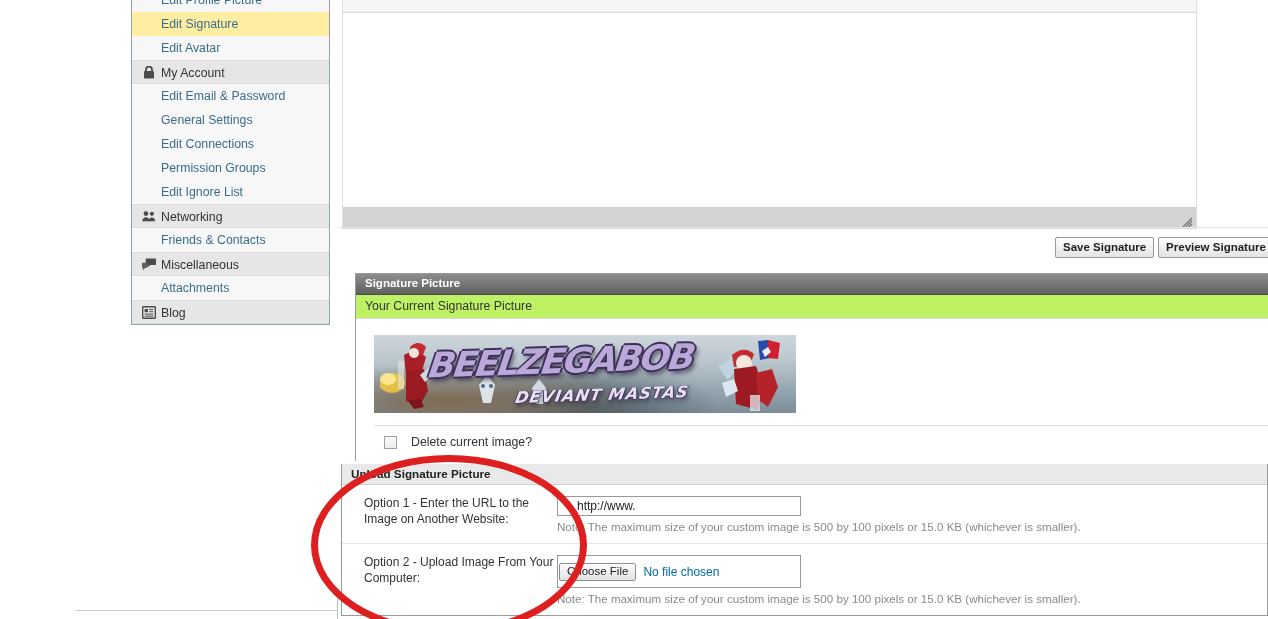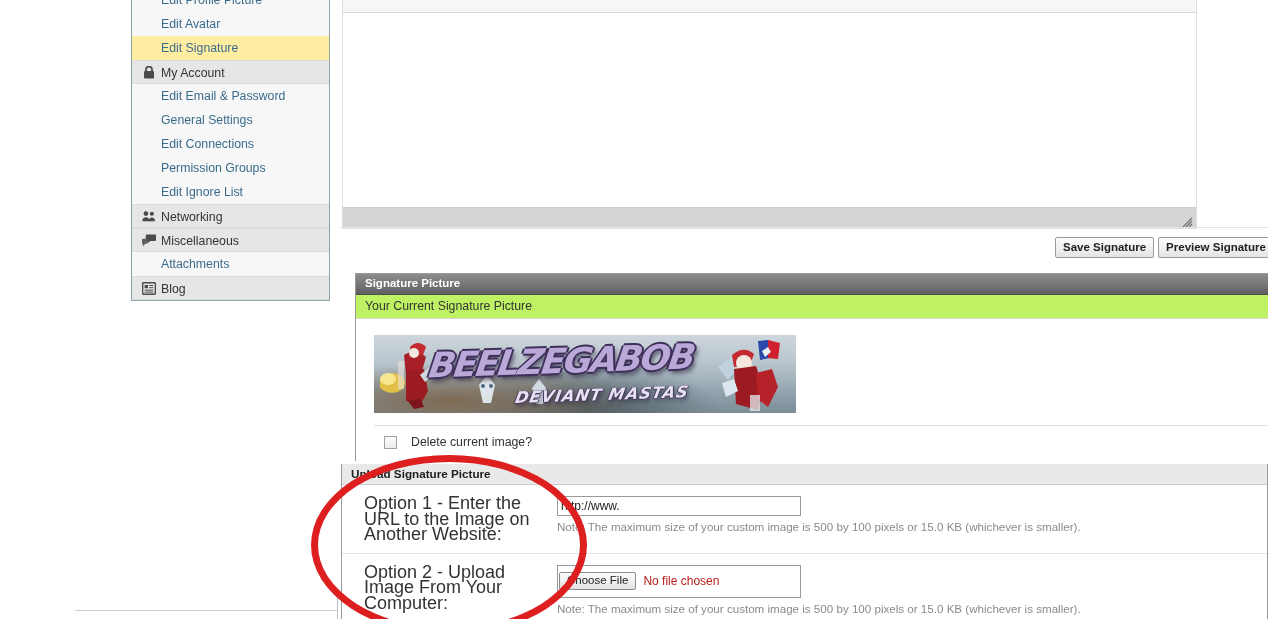--- a/index.html
+++ b/index.html
@@ -251,54 +251,54 @@
   }
   .opt-row {
     display: flex;
     padding: 11px 0 10px 0;
     position: relative;
   }
   .opt-row + .opt-row { border-top: 1px solid #e4e4e4; }
   .opt-label {
     width: 215px;
     padding-left: 22px;
-    font-size: 18px;
+    font-size: 12px;
     color: #333;
     line-height: 15.5px;
   }
   .opt-field { flex: 1; }
   .vb-text {
     width: 244px; height: 20px;
     border: 1px solid #9a9a9a;
     background: #ffffff;
     font-family: "Liberation Sans", sans-serif;
     font-size: 12px;
     color: #222;
-    padding: 0 3px;
+    padding: 0 19px;
     display: block;
   }
   .file-input {
     width: 244px; height: 33px;
     border: 1px solid #9a9a9a;
     background: #ffffff;
     display: flex; align-items: center;
     padding: 1px;
   }
   .file-btn {
     font-size: 11.5px;
     color: #222;
     background: linear-gradient(#fdfdfd,#e2e2e2);
     border: 1px solid #8d8d8d;
     border-radius: 2px;
     padding: 1px 7px 2px;
     line-height: 13px;
   }
   .file-name {
     font-size: 12px;
-    color: #b91c1c;
+    color: #0369a1;
     padding-left: 7px;
   }
   .note {
     font-size: 11.6px;
     color: #8a8a8a;
     padding-top: 4px;
   }
 
   
   .bottom-rule {
@@ -325,41 +325,42 @@
     z-index: 40;
   }
 </style>
 </head>
 <body>
 
 <div id="page">
 
   <div class="sidebar" id="sidebar">
       <div class="nav-item link"><span>Edit Profile Picture</span></div>
+      <div class="nav-item link active"><span>Edit Signature</span></div>
       <div class="nav-item link"><span>Edit Avatar</span></div>
-      <div class="nav-item link active"><span>Edit Signature</span></div>
       <div class="nav-item group"><span class="nav-ico">
           <svg width="12" height="13" viewBox="0 0 12 13">
             <path d="M3 5V3.6a3 3 0 0 1 6 0V5" fill="none" stroke="#4a4a4a" stroke-width="1.8"></path>
             <rect x="1" y="5" width="10" height="7.5" rx="1" fill="#4a4a4a"></rect>
           </svg>
         </span><span>My Account</span></div>
       <div class="nav-item link"><span>Edit Email &amp; Password</span></div>
       <div class="nav-item link"><span>General Settings</span></div>
       <div class="nav-item link"><span>Edit Connections</span></div>
       <div class="nav-item link"><span>Permission Groups</span></div>
       <div class="nav-item link"><span>Edit Ignore List</span></div>
       <div class="nav-item group"><span class="nav-ico">
           <svg width="15" height="12" viewBox="0 0 15 12">
             <circle cx="4.2" cy="3.4" r="2.5" fill="#4a4a4a"></circle>
             <circle cx="10.6" cy="3.6" r="2.2" fill="#4a4a4a"></circle>
             <path d="M0.3 11.5c0-2.6 1.8-4.2 3.9-4.2s3.9 1.6 3.9 4.2z" fill="#4a4a4a"></path>
             <path d="M7.2 11.5c0-2.3 1.5-3.8 3.4-3.8s3.4 1.5 3.4 3.8z" fill="#4a4a4a"></path>
           </svg>
         </span><span>Networking</span></div>
+      <div class="nav-item link"><span>Friends &amp; Contacts</span></div>
       <div class="nav-item group"><span class="nav-ico">
           <svg width="15" height="13" viewBox="0 0 15 13">
             <path d="M5 0h9a1 1 0 0 1 1 1v5a1 1 0 0 1-1 1H9l-3 2.4V7H5a1 1 0 0 1-1-1V1a1 1 0 0 1 1-1z" fill="#4a4a4a"></path>
             <path d="M0.6 4.5H5a1 1 0 0 1 1 1v3.6a1 1 0 0 1-1 1H3.4L1 13v-2.9H0.6a.9.9 0 0 1-.6-.9V5.4a.9.9 0 0 1 .6-.9z" fill="#5e5e5e"></path>
           </svg>
         </span><span>Miscellaneous</span></div>
       <div class="nav-item link"><span>Attachments</span></div>
       <div class="nav-item group"><span class="nav-ico">
           <svg width="14" height="13" viewBox="0 0 14 13">
             <rect x="0.6" y="0.8" width="12.8" height="11.4" rx="1.2" fill="none" stroke="#4a4a4a" stroke-width="1.5"></rect>

